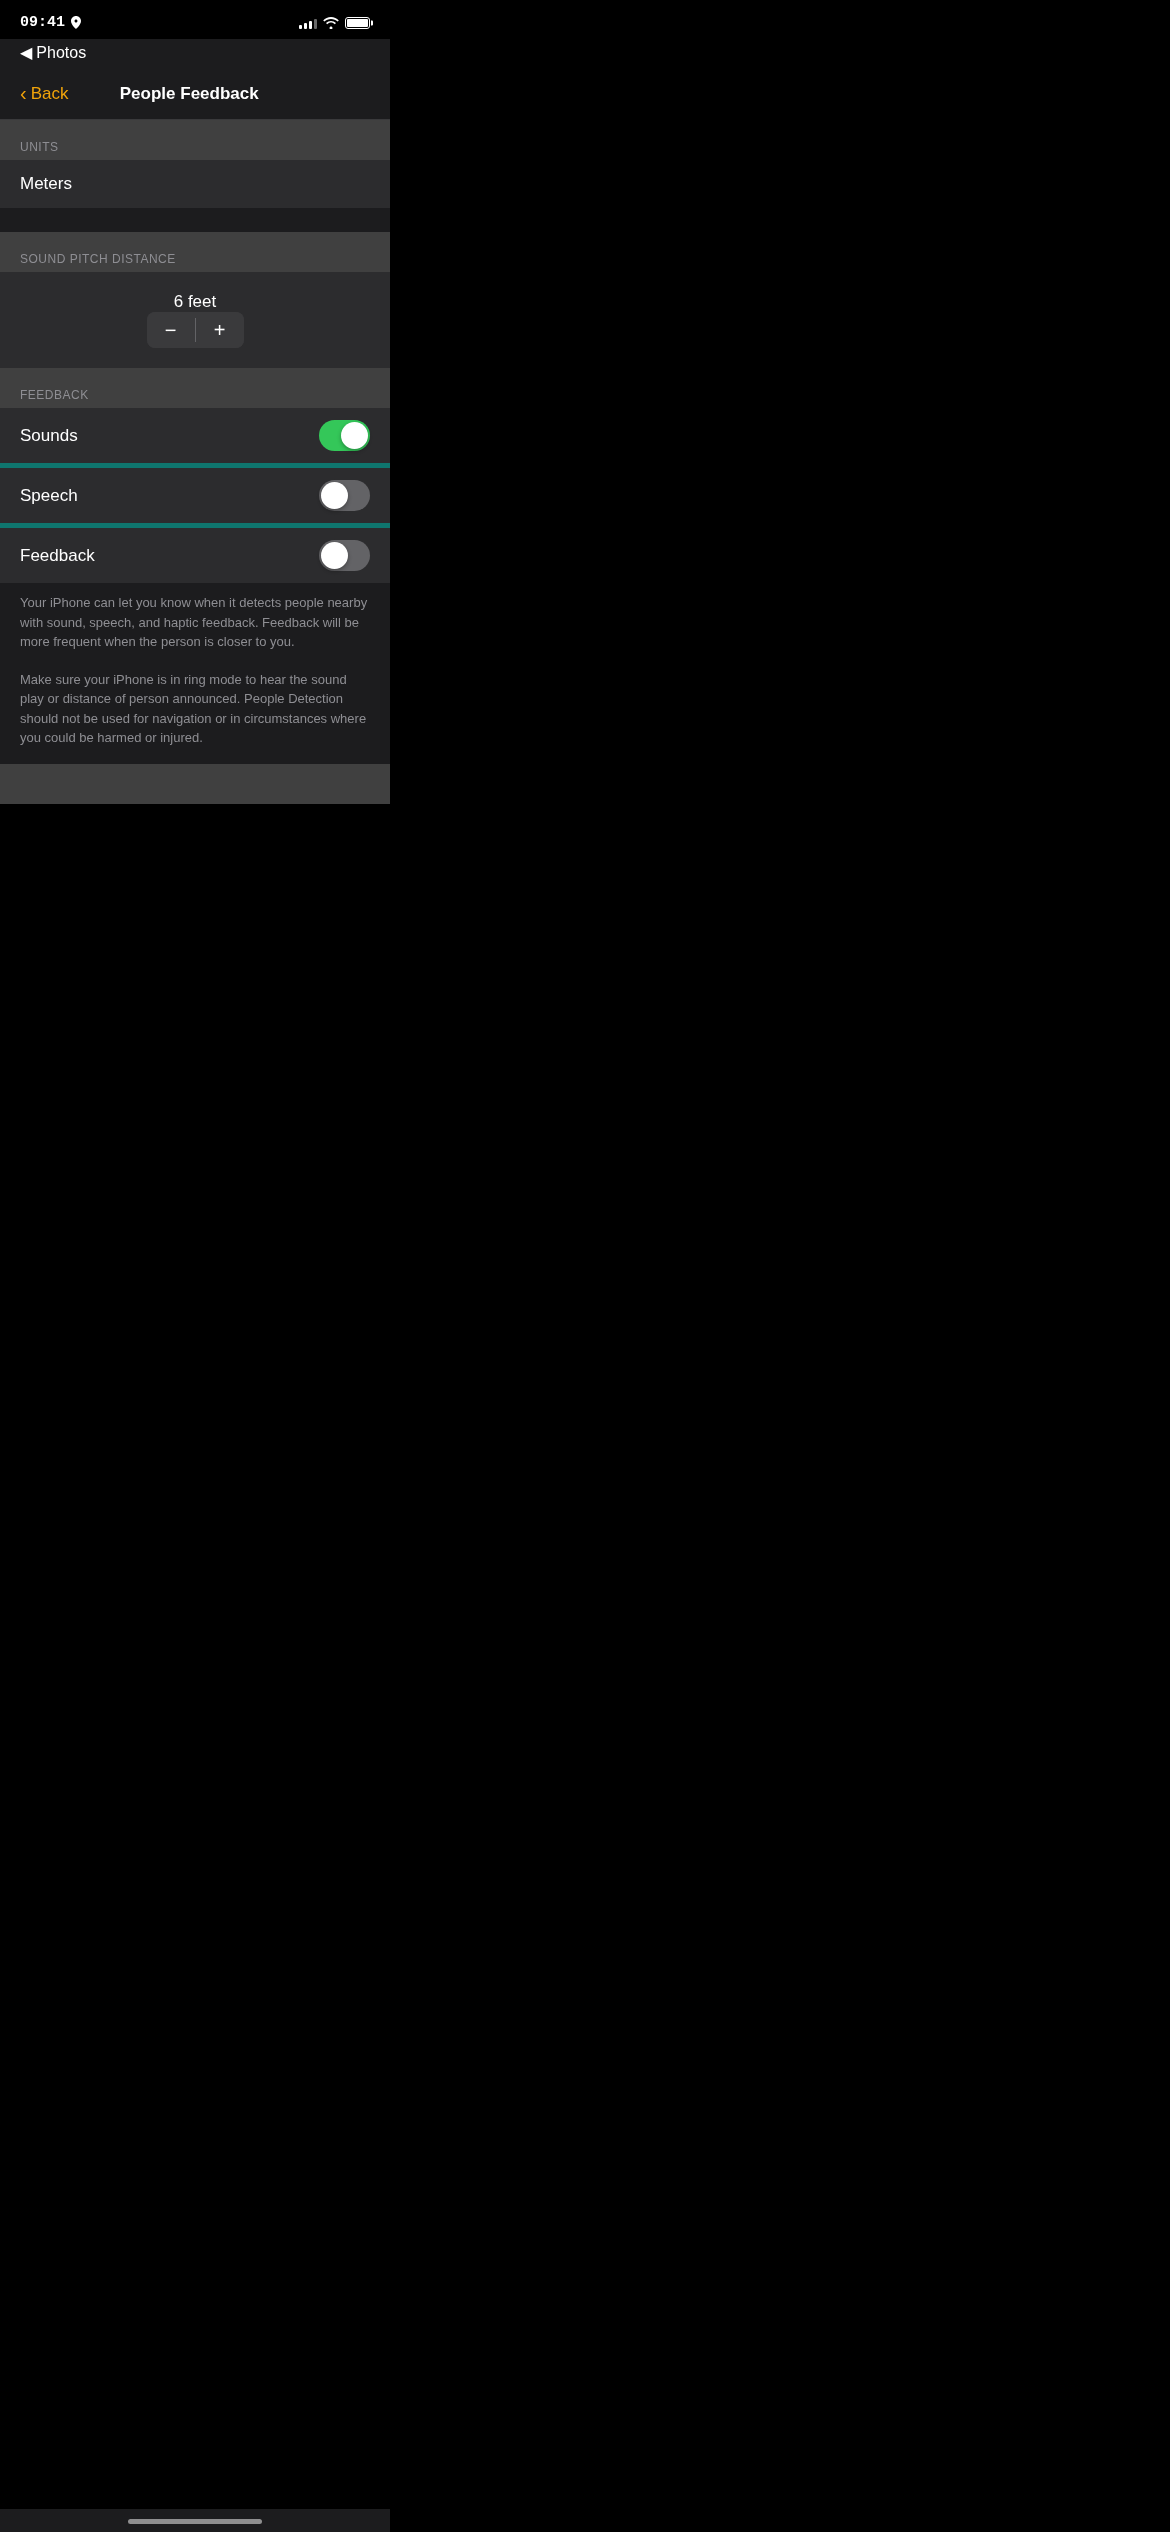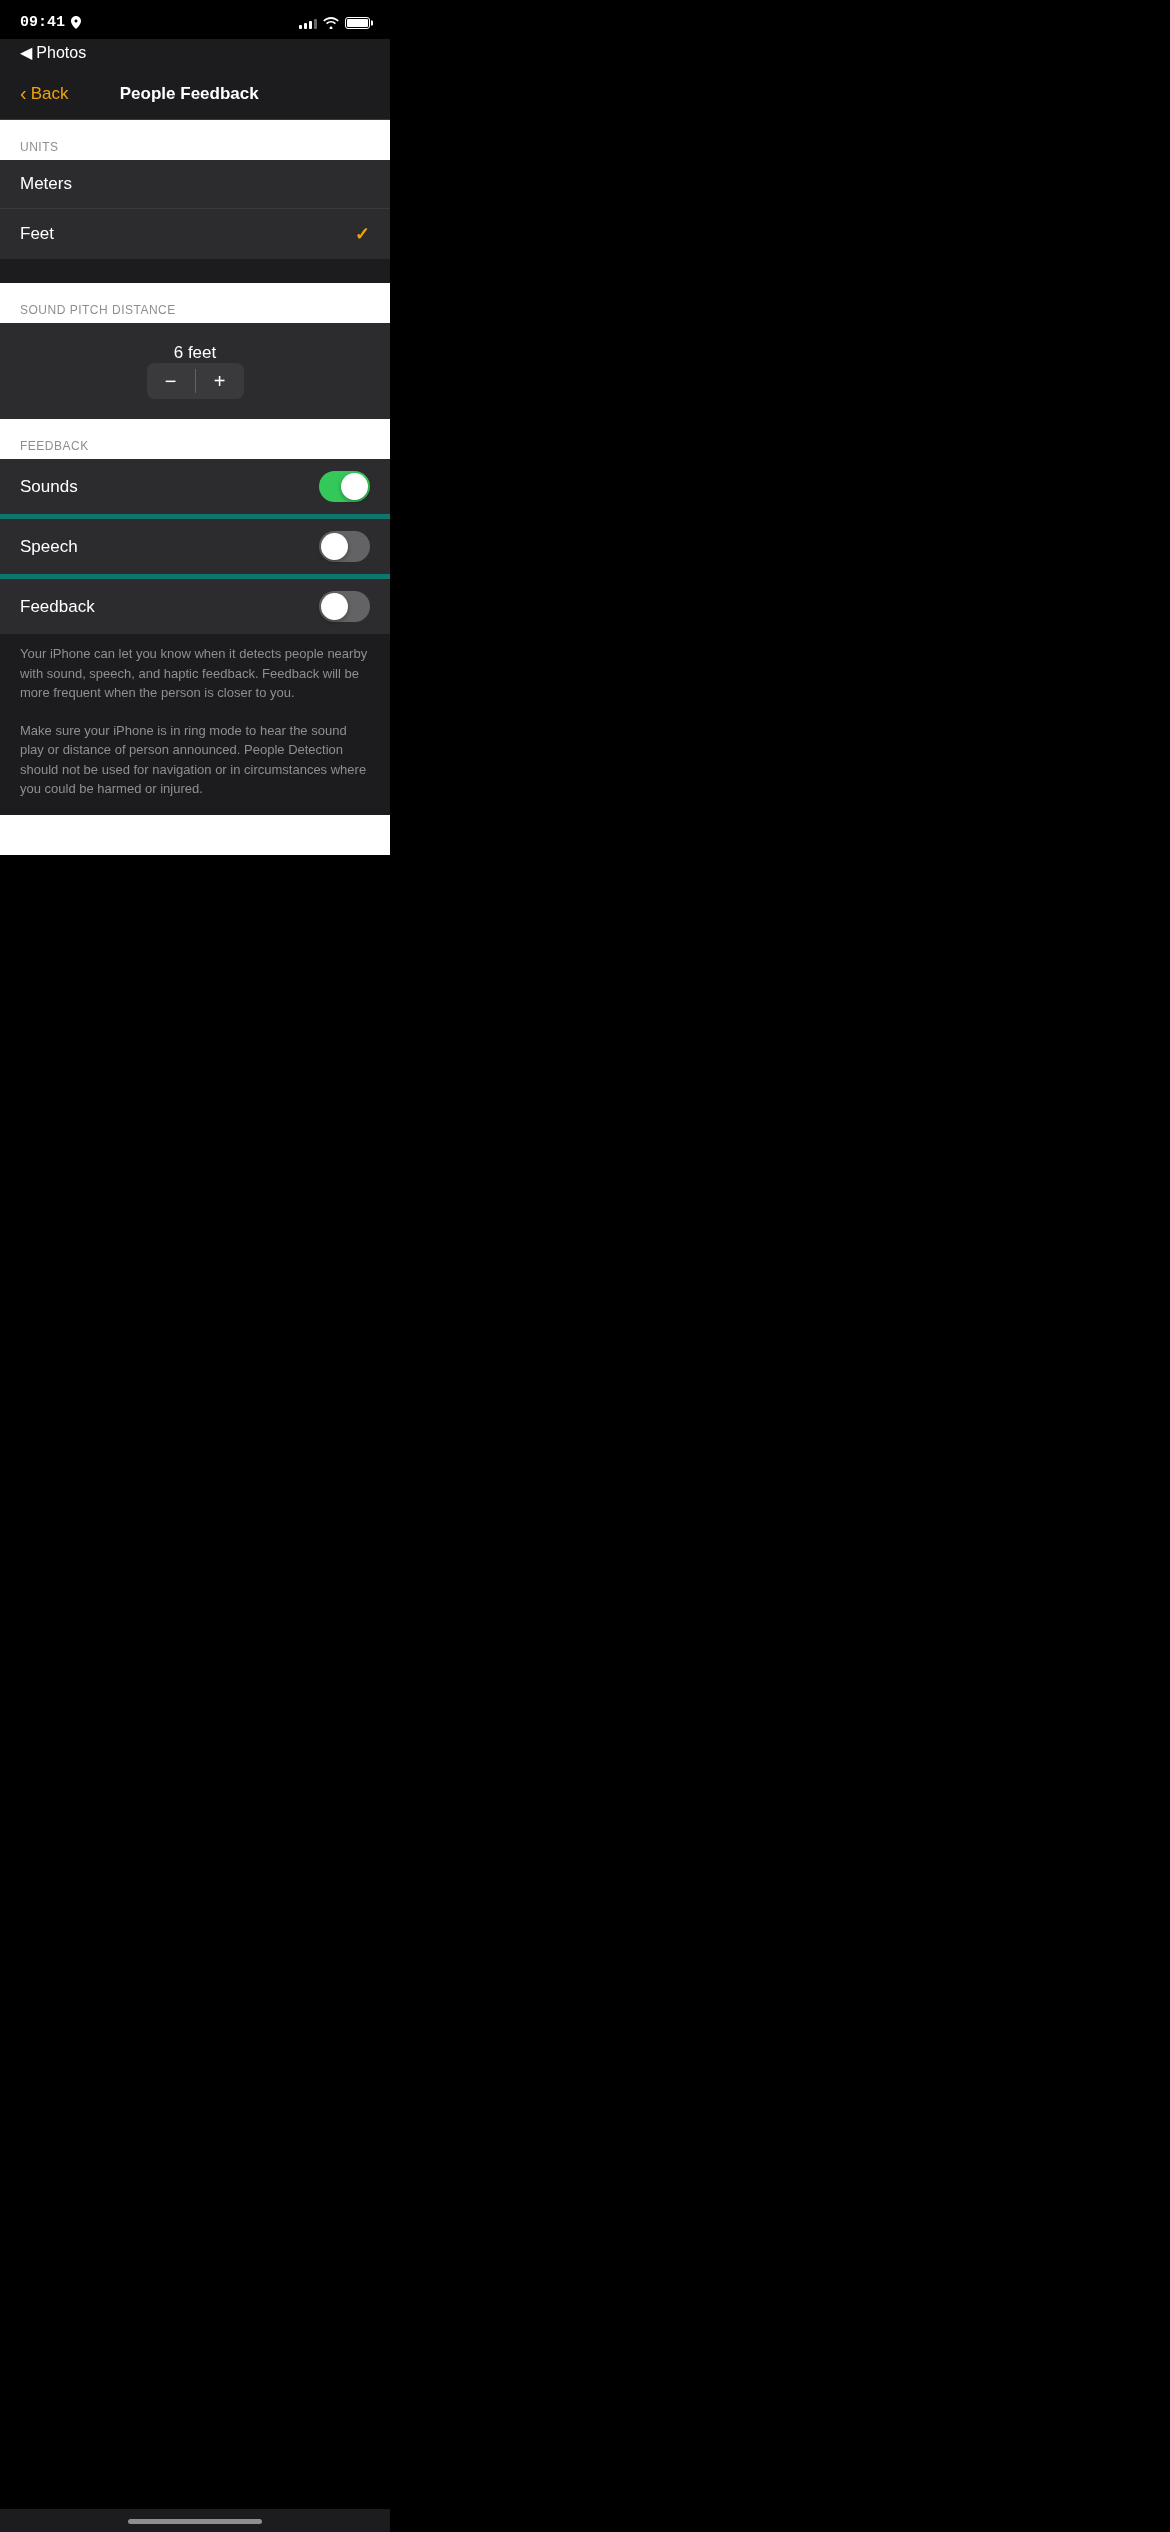--- a/index.html
+++ b/index.html
@@ -117,21 +117,21 @@
       color: #fff;
       text-align: center;
       flex: 1;
     }
     .nav-spacer {
       width: 60px;
     }
 
     
     .content {
-      background: #ffffff;
+      background: #404040;
       padding-bottom: 40px;
     }
 
     
     .section-header {
       padding: 20px 20px 6px 20px;
       font-size: 12px;
       color: #8e8e93;
       letter-spacing: 0.5px;
       text-transform: uppercase;
@@ -339,24 +339,20 @@
   <div class="nav-spacer"></div>
 </div>
 
 <div class="content">
 
   <div class="section-header">UNITS</div>
 
   <div class="list-group">
     <div class="list-item">
       <span>Meters</span>
-    </div>
-    <div class="list-item selected">
-      <span>Feet</span>
-      <span class="checkmark">✓</span>
     </div>
   </div>
 
   <div class="section-gap"></div>
 
   <div class="section-header">SOUND PITCH DISTANCE</div>
 
   <div class="list-group">
     <div class="distance-row">
       <span class="distance-value">6 feet</span>

